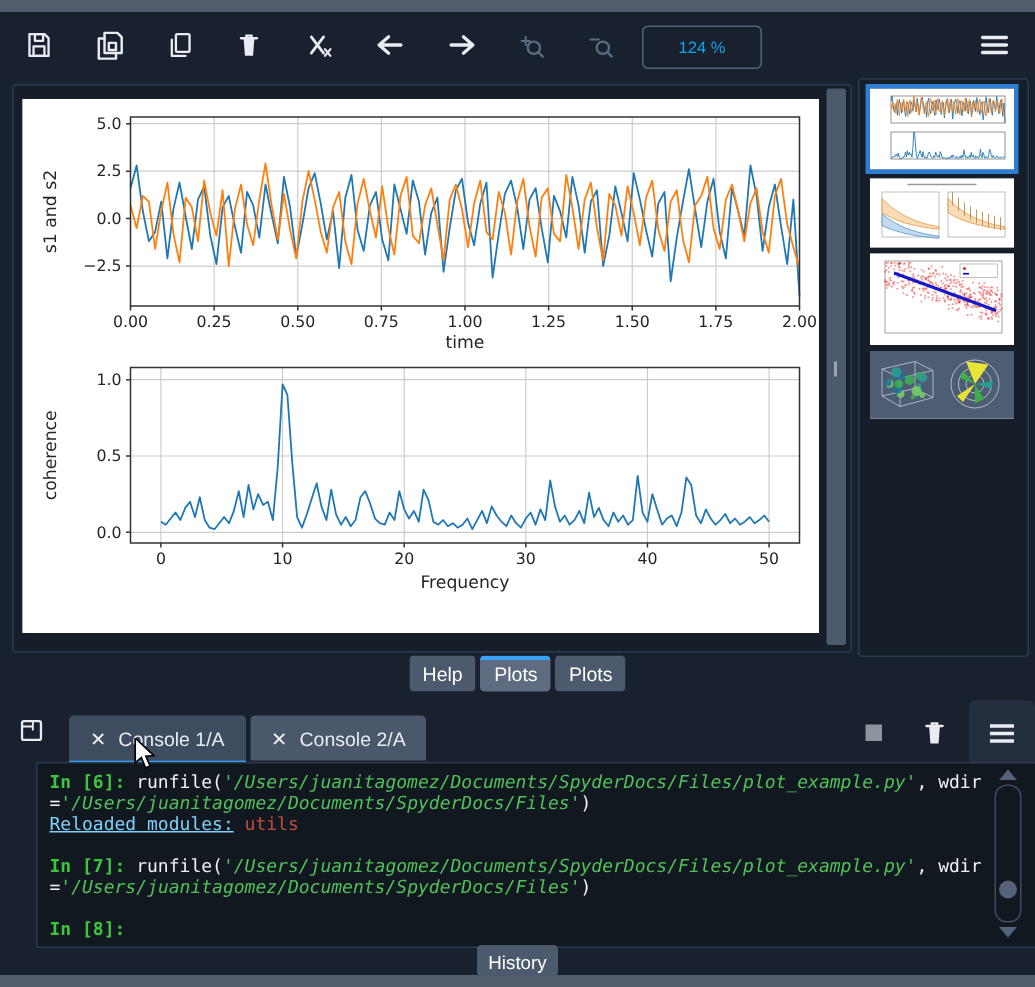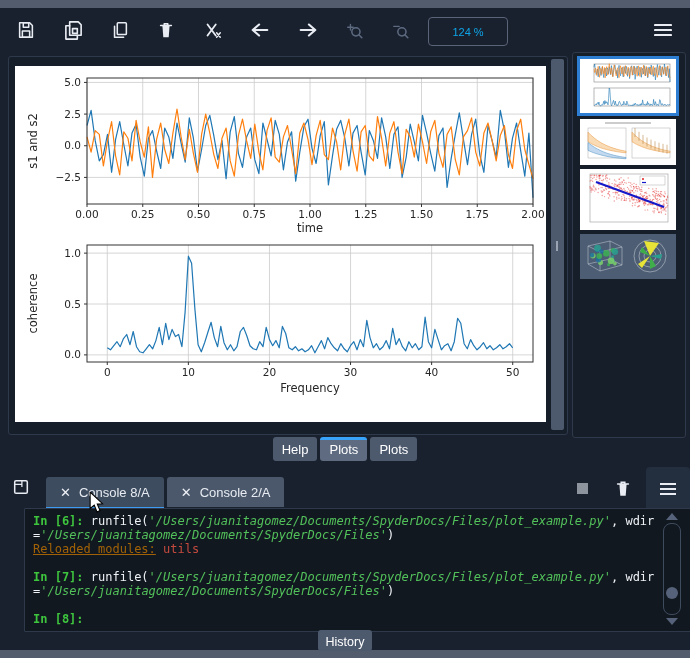--- a/index.html
+++ b/index.html
@@ -42,21 +42,21 @@
                 display:flex;align-items:center;justify-content:center;}
   #console-body{position:absolute;left:4px;top:508px;width:680px;height:122px;background:#121820;
                 border:1px solid #2e3a4c;border-radius:1px;overflow:hidden;margin-left:20px;}
   #console-text{position:absolute;left:8px;top:5px;width:640px;font-family:"DejaVu Sans Mono",monospace;
                 font-size:12px;line-height:14px;color:#eef2f6;white-space:pre-wrap;word-break:break-all;}
   .cline{min-height:14px;}
   .seg-prompt{color:#3ec53e;font-weight:bold;}
   .seg-code{color:#eef2f6;}
   .seg-string{color:#52c15a;font-style:italic;}
   .seg-error{color:#c44a3e;}
-  .seg-error-link{color:#a16207;text-decoration:underline;text-align:right;}
+  .seg-error-link{color:#7dd3fc;text-decoration:underline;text-align:right;}
   
   #cscroll{position:absolute;left:660px;top:511px;width:24px;height:116px;}
   #cscroll .tri{position:absolute;left:6px;width:0;height:0;border-left:6px solid transparent;border-right:6px solid transparent;}
   #cscroll .tri.up{top:2px;border-bottom:7px solid #55627a;}
   #cscroll .tri.down{bottom:2px;border-top:7px solid #55627a;}
   #cscroll .track{position:absolute;left:3px;top:12px;width:16px;height:90px;border:1px solid #3e4b5e;border-radius:8px;}
   #cscroll .thumbball{position:absolute;left:6px;top:76px;width:12px;height:12px;border-radius:50%;background:#55627a;}
   
   #cursor{position:absolute;left:88px;top:492px;pointer-events:none;z-index:50;}
 </style>
@@ -700,21 +700,21 @@
 
   <div id="console-newbtn">
     <svg width="18" height="18" viewBox="0 0 20 20" style="stroke:#e9edf3;fill:none;stroke-width:1.7">
       <rect x="3" y="3" width="14" height="14" rx="1.5"></rect>
         <path d="M3 7 h8 M11 3 v7" stroke-width="1.4"></path>
     </svg>
   </div>
   <div id="console-tabs">
       <div class="ctab active">
         <span class="x">✕</span>
-        <span>Console 8/A</span>
+        <span>Console 1/A</span>
       </div>
       <div class="ctab">
         <span class="x">✕</span>
         <span>Console 2/A</span>
       </div>
     </div>
   <div id="console-stop"></div>
   <div id="console-trash">
     <svg width="18" height="21" viewBox="0 0 20 22" style="stroke:#e9edf3;fill:none;stroke-width:1.7;stroke-linecap:round">
       <path d="M4 6 h12 M8 6 v-2 h4 v2"></path>

